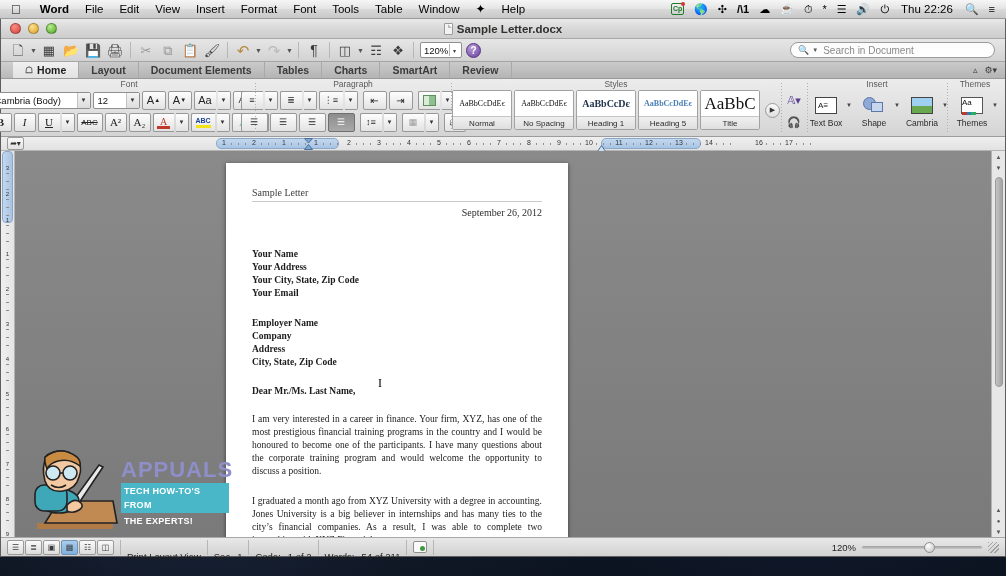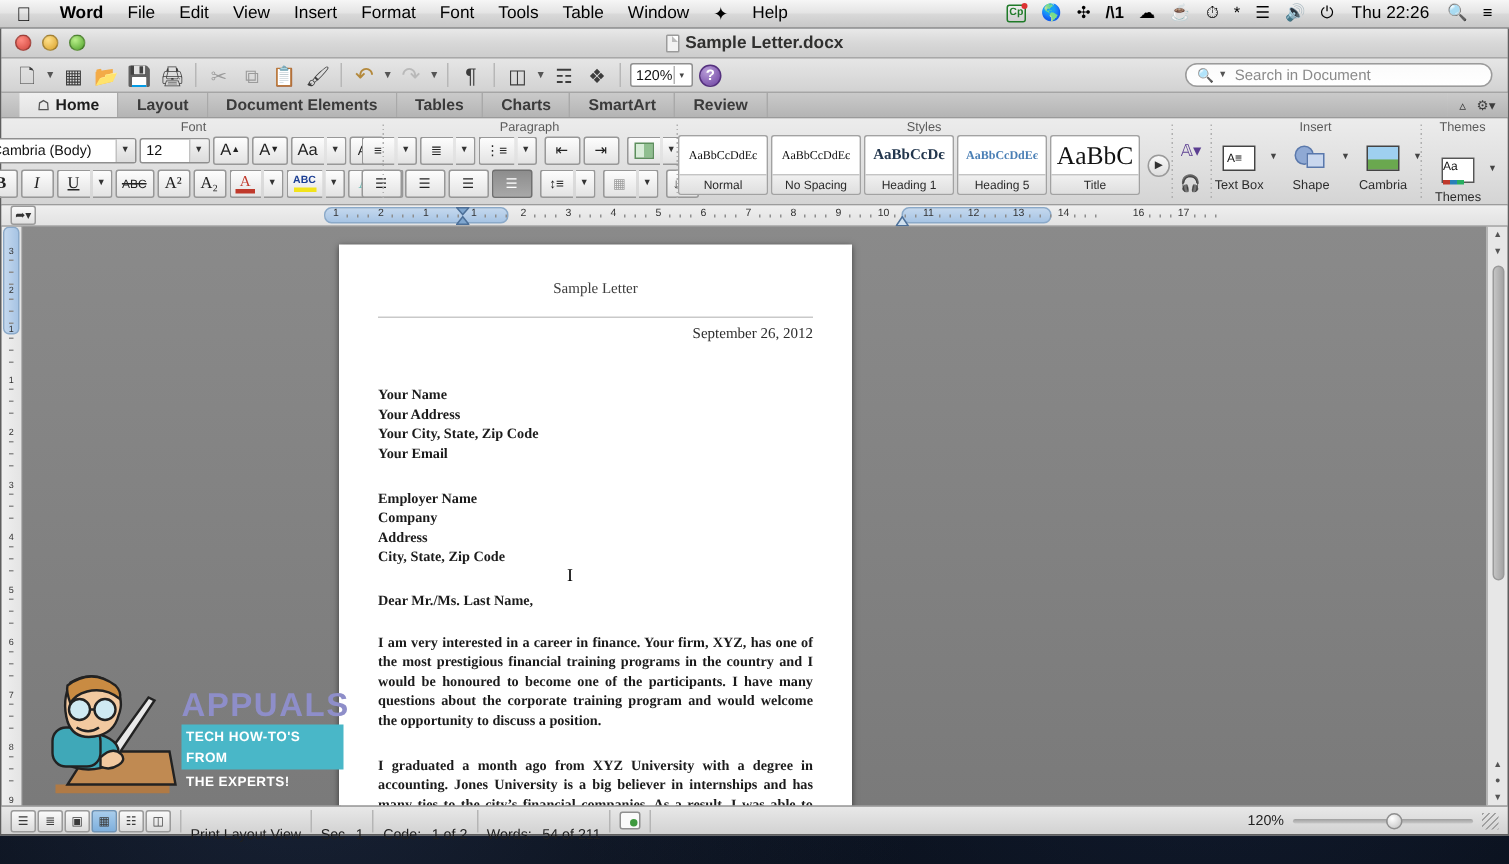--- a/index.html
+++ b/index.html
@@ -221,26 +221,26 @@
   .vt{position:absolute;left:5px;width:3px;height:1px;background:#8d8d8d;}
   #canvas {
     flex:1; position:relative; overflow:hidden;
     background:linear-gradient(180deg,#8a8a8a,#7a7a7a);
   }
   #page {
     position:absolute; left:211px; top:12px; width:342px; height:520px;
     background:#fff; box-shadow:0 1px 4px rgba(0,0,0,.55);
   }
   .letter { padding:24px 26px 0 26px; font-family:"Liberation Serif", serif; color:#1b1b1b; }
-  .hdr-title{ text-align:center; font-size:10px; color:#3d3d3d; border-bottom:1px solid #c9c9c9; padding-bottom:13px;}
+  .hdr-title{ font-size:10px; color:#3d3d3d; border-bottom:1px solid #c9c9c9; padding-bottom:3px;}
   .hdr-date{ text-align:right; font-size:10px; color:#2e2e2e; padding-top:5px;}
   .blk { margin-top:30px; font-size:9.5px; font-weight:bold; line-height:13px; }
   .blk2 { margin-top:17px; font-size:9.5px; font-weight:bold; line-height:13px; }
   .salut { margin-top:17px; font-size:9.5px; font-weight:bold; }
-  .para { margin-top:17px; font-size:9.5px; line-height:13px; text-align:justify; font-weight:bold; }
+  .para { margin-top:17px; font-size:9.5px; line-height:13px; text-align:justify; font-weight:normal; }
   #caret{position:absolute;left:152px;top:213px;width:1px;height:13px;color:#000;font-size:12px;font-family:"Liberation Serif",serif;}
   
   #vscroll {
     width:14px; flex:0 0 14px; background:#e7e7e7; border-left:1px solid #b4b4b4;
     display:flex; flex-direction:column; align-items:center; position:relative;
   }
   .sc-thumb{position:absolute;left:3px;width:8px;border-radius:4px;background:linear-gradient(90deg,#c4c4c4,#a4a4a4);border:1px solid #9a9a9a;}
   .sc-arrows{position:absolute;top:0;left:0;right:0;display:flex;flex-direction:column;align-items:center;}
   .sc-ar{font-size:6px;color:#555;height:11px;display:flex;align-items:center;}
   
@@ -539,21 +539,21 @@
             <div class="bi">
               <span style="display:inline-block;width:22px;height:17px;border:1.5px solid #444;background:linear-gradient(180deg,#9fd0f0 55%,#6aa84f 56%);"></span>
             </div>
             <div class="bl">Cambria</div>
           </div>
           <div class="dropcar">▼</div>
         </div>
       </div>
     </div>
 
-    <div class="rgroup" style="width:60px;justify-content:space-between;">
+    <div class="rgroup" style="width:60px;">
       <div class="glabel">Themes</div>
       <div style="display:flex;align-items:flex-start;gap:1px;padding-top:3px;">
         <div class="bigwrap">
           <div class="bigbtn">
             <div class="bi">
               <span style="display:inline-block;width:22px;height:17px;border:1.5px solid #555;background:#fff;font-size:8px;line-height:10px;">Aa<br><i style="display:inline-block;width:14px;height:3px;background:linear-gradient(90deg,#c0392b 33%,#2980b9 33% 66%,#27ae60 66%);"></i></span>
             </div>
             <div class="bl">Themes</div>
           </div>
           <div class="dropcar">▼</div>

